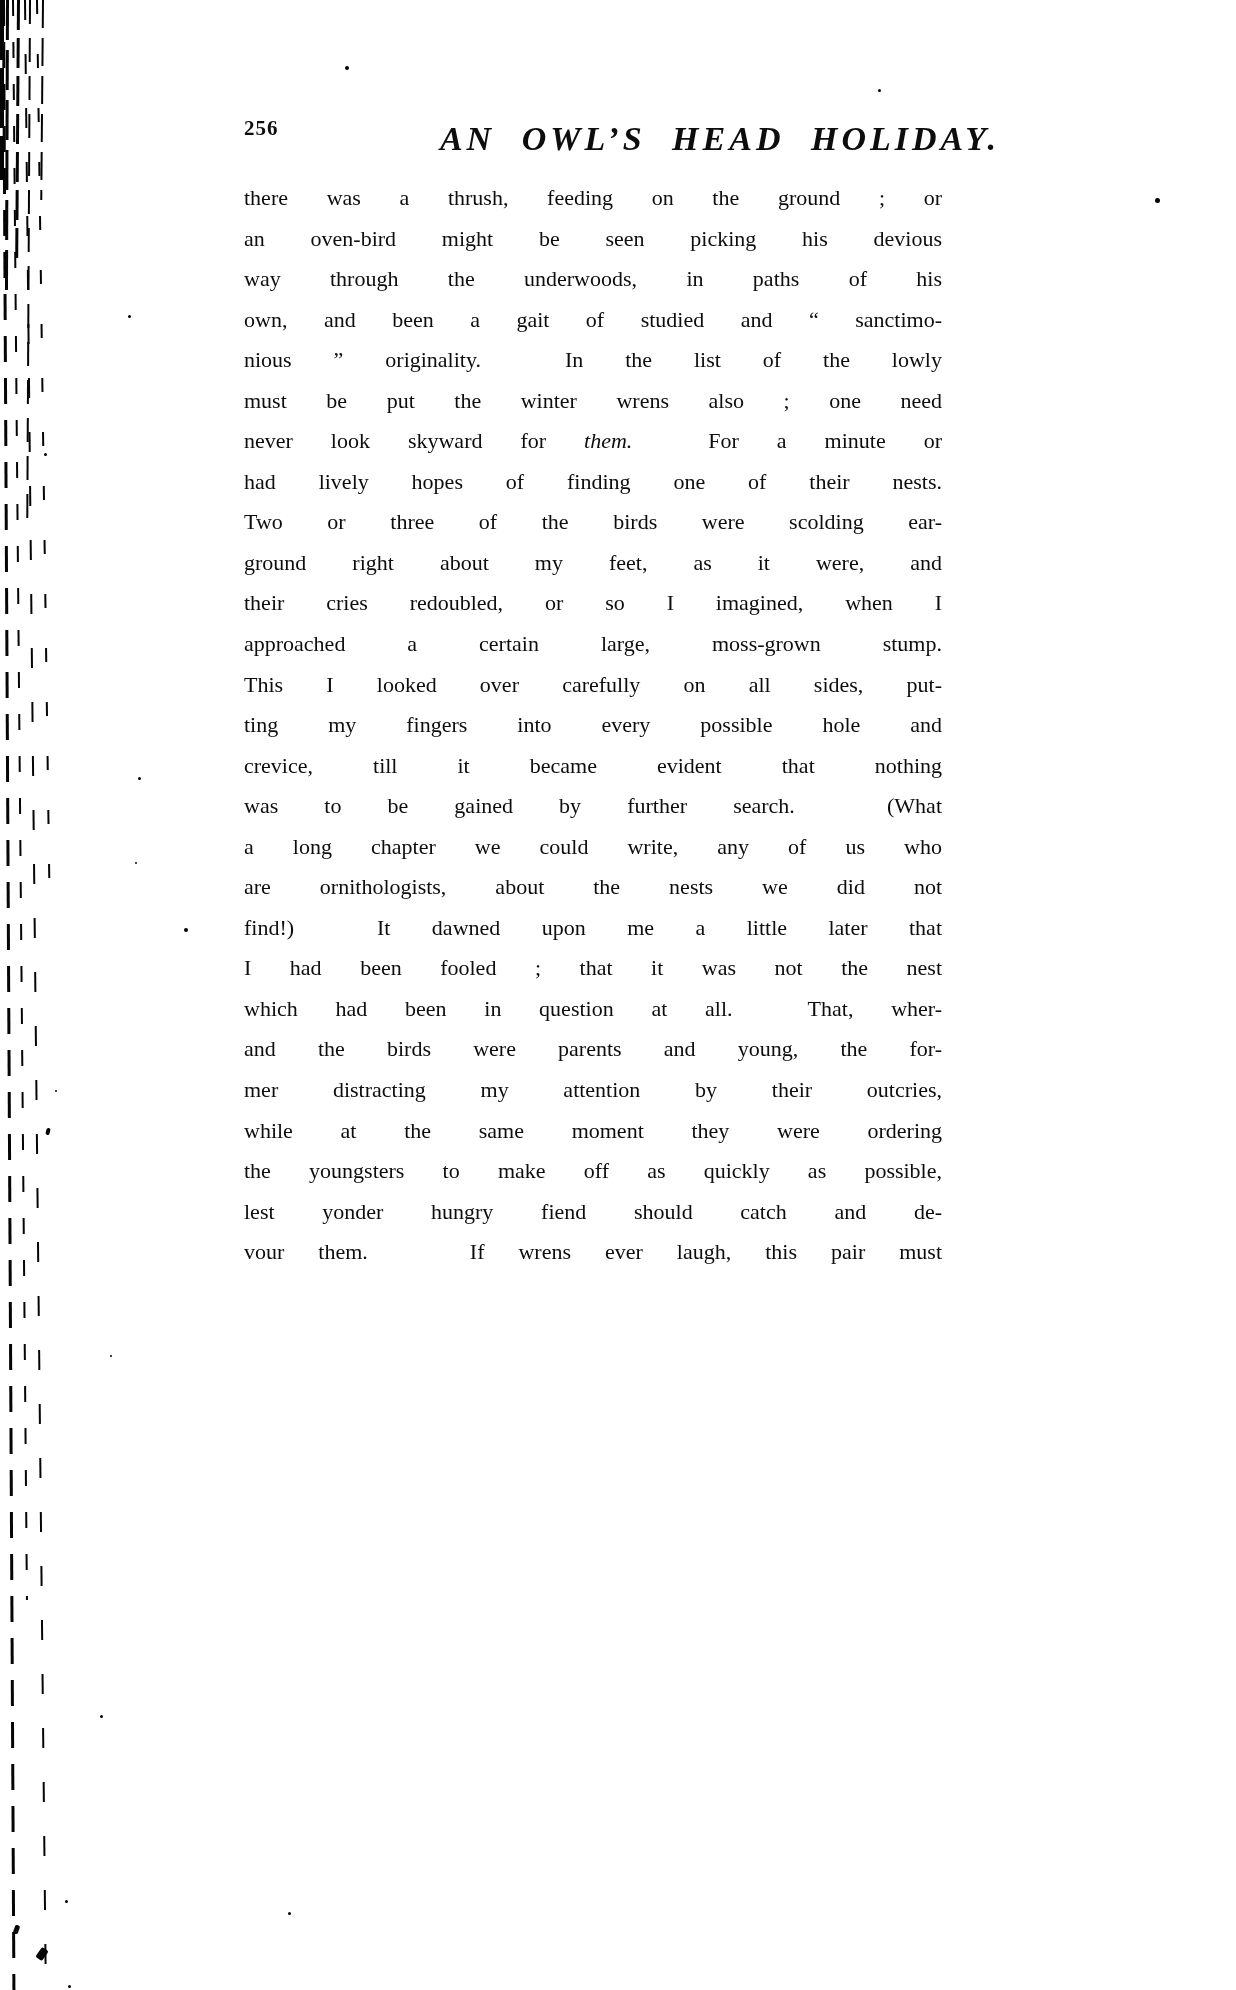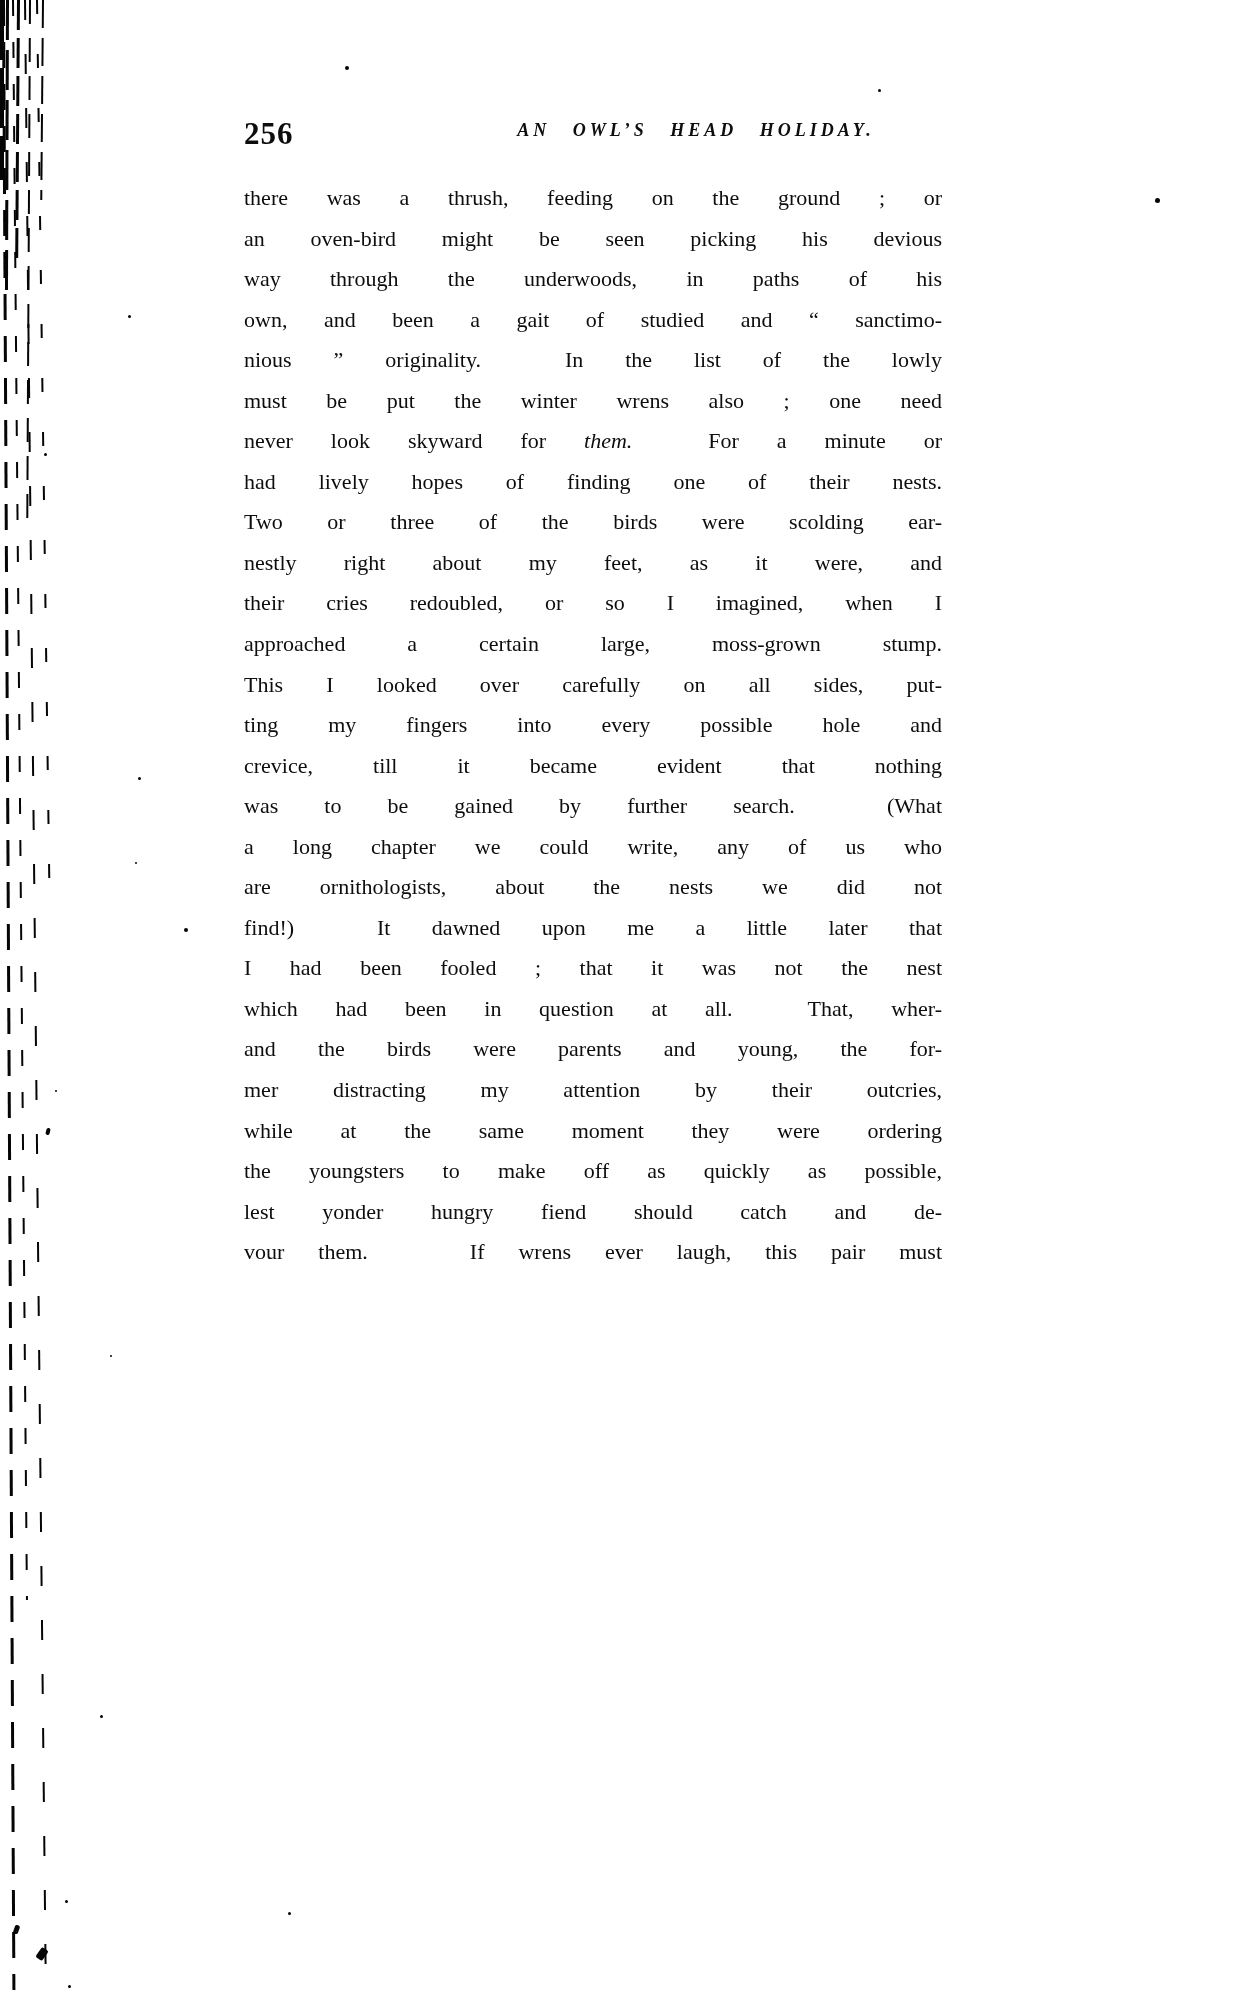--- a/index.html
+++ b/index.html
@@ -8,27 +8,27 @@
     width:1236px;height:1990px;
     background:#ffffff;
     overflow:hidden;
     font-family:"Liberation Serif", serif;
     color:#0d0d0d;
     margin:0 auto;
   }
   .header{position:absolute;top:116px;left:244px;width:700px;height:44px;}
   .pagenum{
     position:absolute;left:0;top:0;
-    font-size:31px;font-weight:bold;letter-spacing:1px;
+    font-size:21px;font-weight:bold;letter-spacing:1px;
   }
   .runtitle{
-    position:absolute;left:142px;top:4px;width:620px;
+    position:absolute;left:166px;top:4px;width:620px;
     text-align:center;
     font-style:italic;font-weight:bold;
-    font-size:18px;letter-spacing:4px;word-spacing:14px;
+    font-size:34px;letter-spacing:4px;word-spacing:14px;
     white-space:nowrap;
   }
   .textblock{
     position:absolute;left:244px;top:178px;width:698px;
   }
   .line{
     height:40.55px;line-height:40.55px;
     font-size:22px;
     text-align:justify;
     text-align-last:justify;
@@ -53,21 +53,21 @@
   <div class="textblock" id="textblock">
       <div class="line"><span>there was a thrush, feeding on the ground ; or</span></div>
       <div class="line"><span>an oven-bird might be seen picking his devious</span></div>
       <div class="line"><span>way through the underwoods, in paths of his</span></div>
       <div class="line"><span>own, and been a gait of studied and “ sanctimo-</span></div>
       <div class="line"><span>nious ” originality.  In the list of the lowly</span></div>
       <div class="line"><span>must be put the winter wrens also ; one need</span></div>
       <div class="line"><span>never look skyward for </span><span class="it">them.</span><span>  For a minute or</span></div>
       <div class="line"><span>had lively hopes of finding one of their nests.</span></div>
       <div class="line"><span>Two or three of the birds were scolding ear-</span></div>
-      <div class="line"><span>nestly right about my feet, as it were, and</span></div>
+      <div class="line"><span>ground right about my feet, as it were, and</span></div>
       <div class="line"><span>their cries redoubled, or so I imagined, when I</span></div>
       <div class="line"><span>approached a certain large, moss-grown stump.</span></div>
       <div class="line"><span>This I looked over carefully on all sides, put-</span></div>
       <div class="line"><span>ting my fingers into every possible hole and</span></div>
       <div class="line"><span>crevice, till it became evident that nothing</span></div>
       <div class="line"><span>was to be gained by further search.  (What</span></div>
       <div class="line"><span>a long chapter we could write, any of us who</span></div>
       <div class="line"><span>are ornithologists, about the nests we did not</span></div>
       <div class="line"><span>find!)  It dawned upon me a little later that</span></div>
       <div class="line"><span>I had been fooled ; that it was not the nest</span></div>

